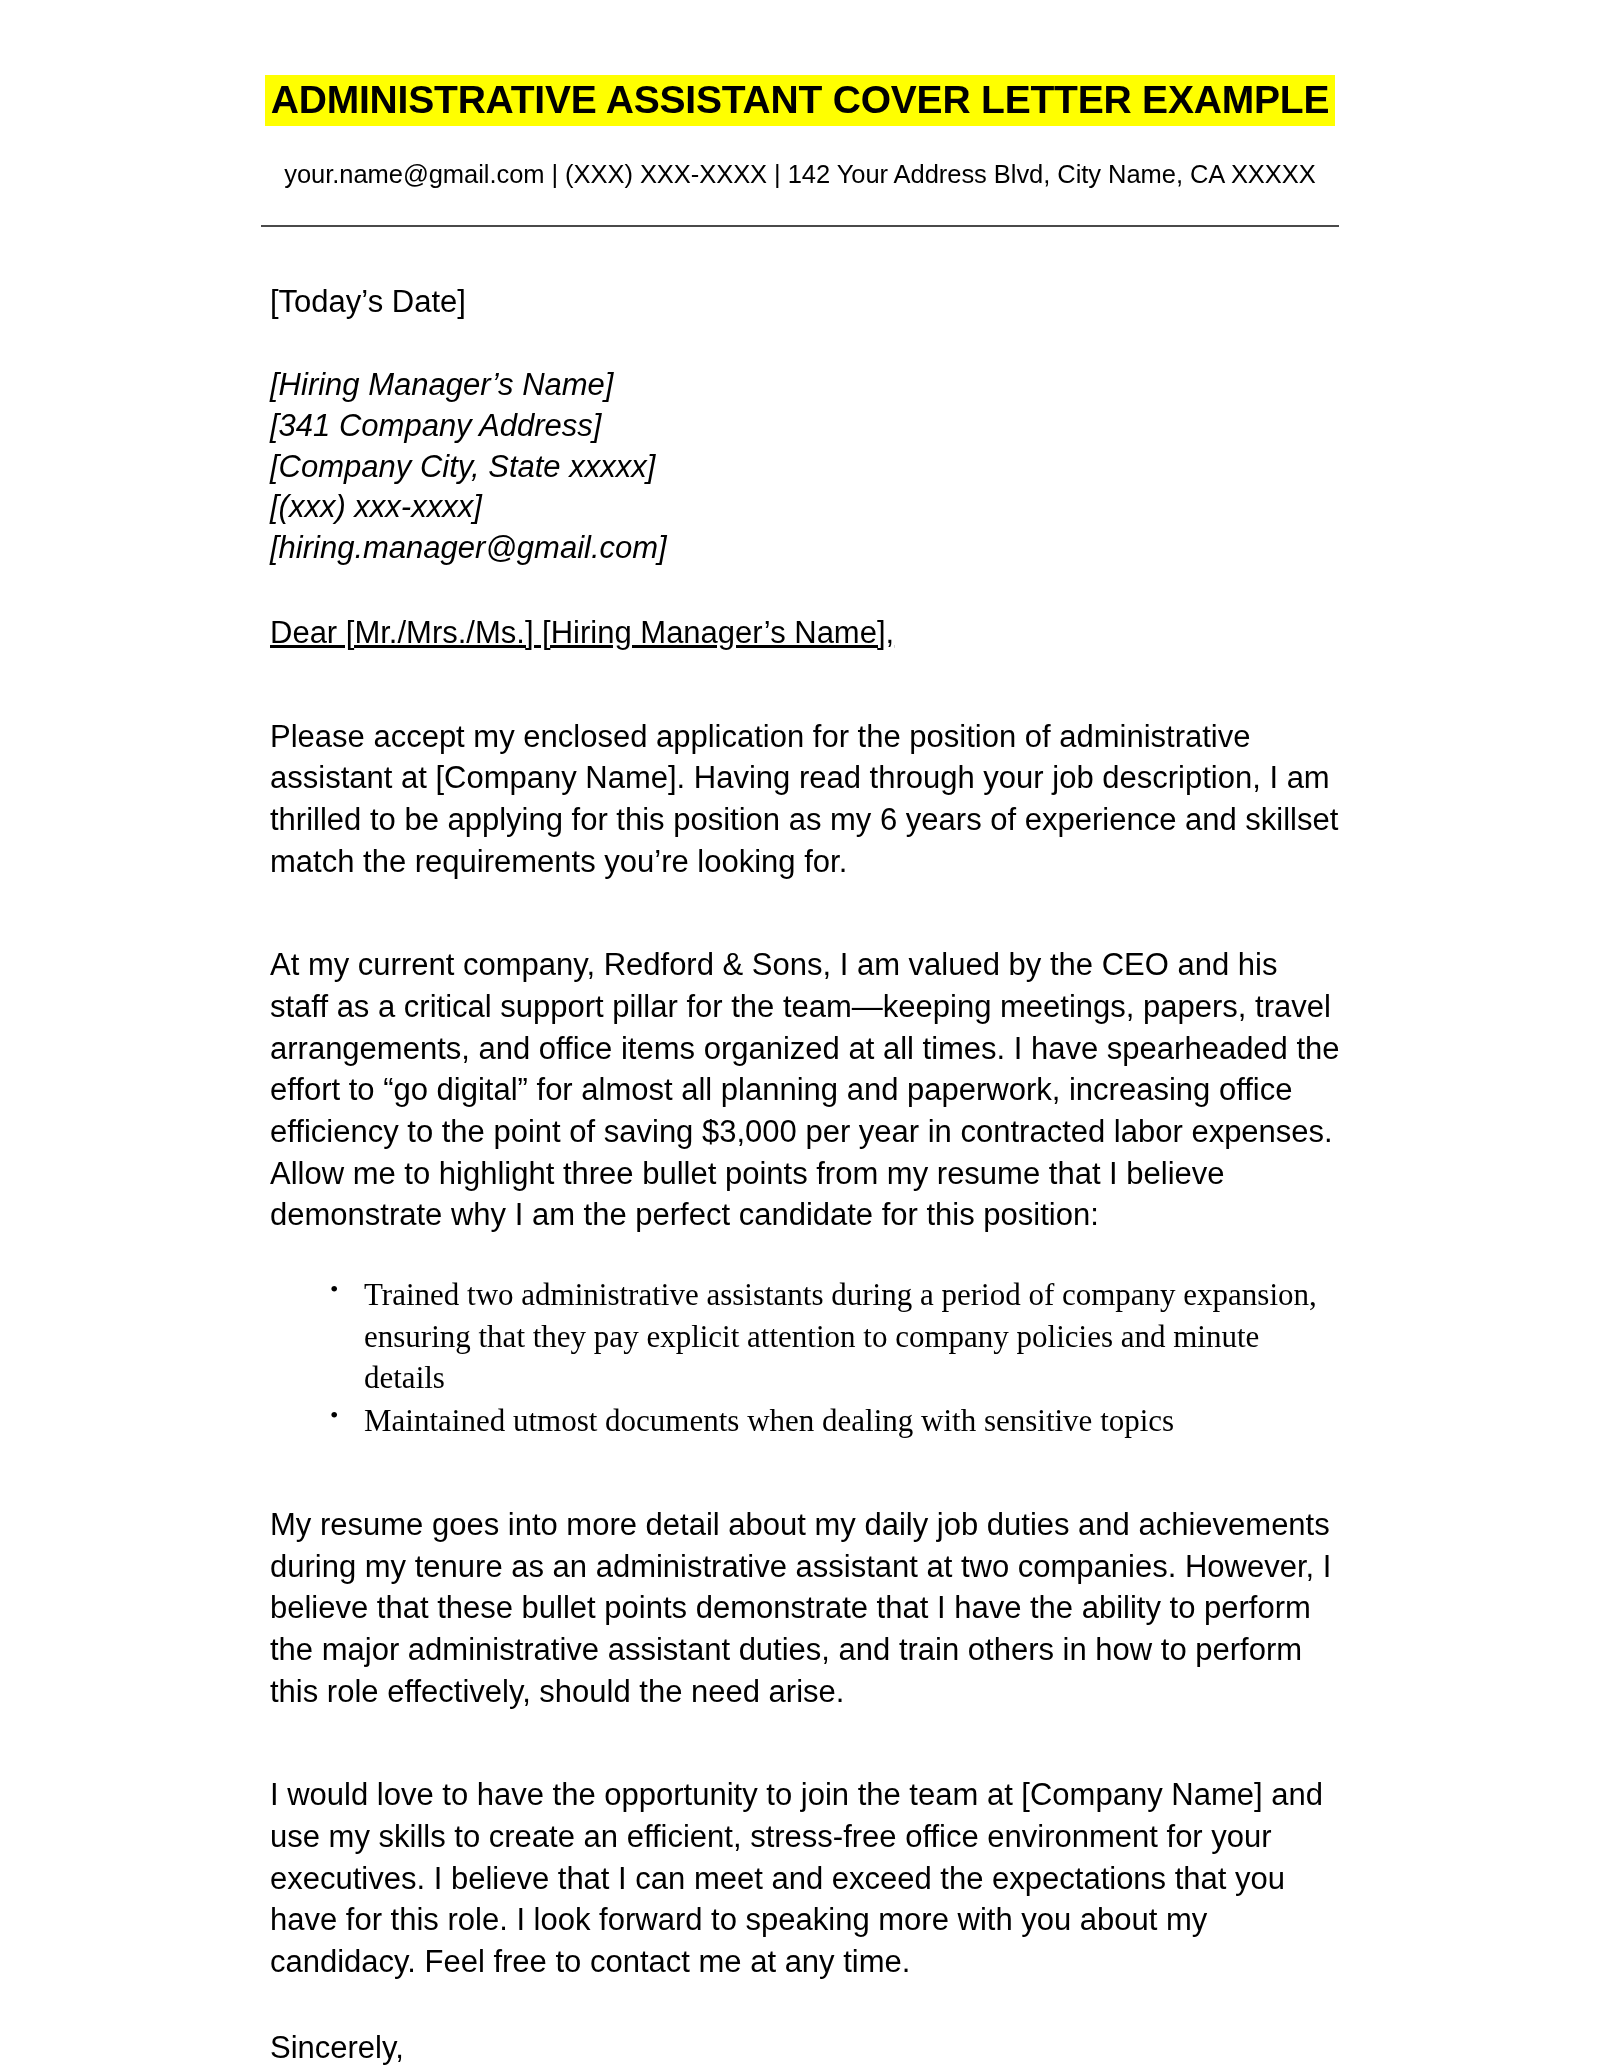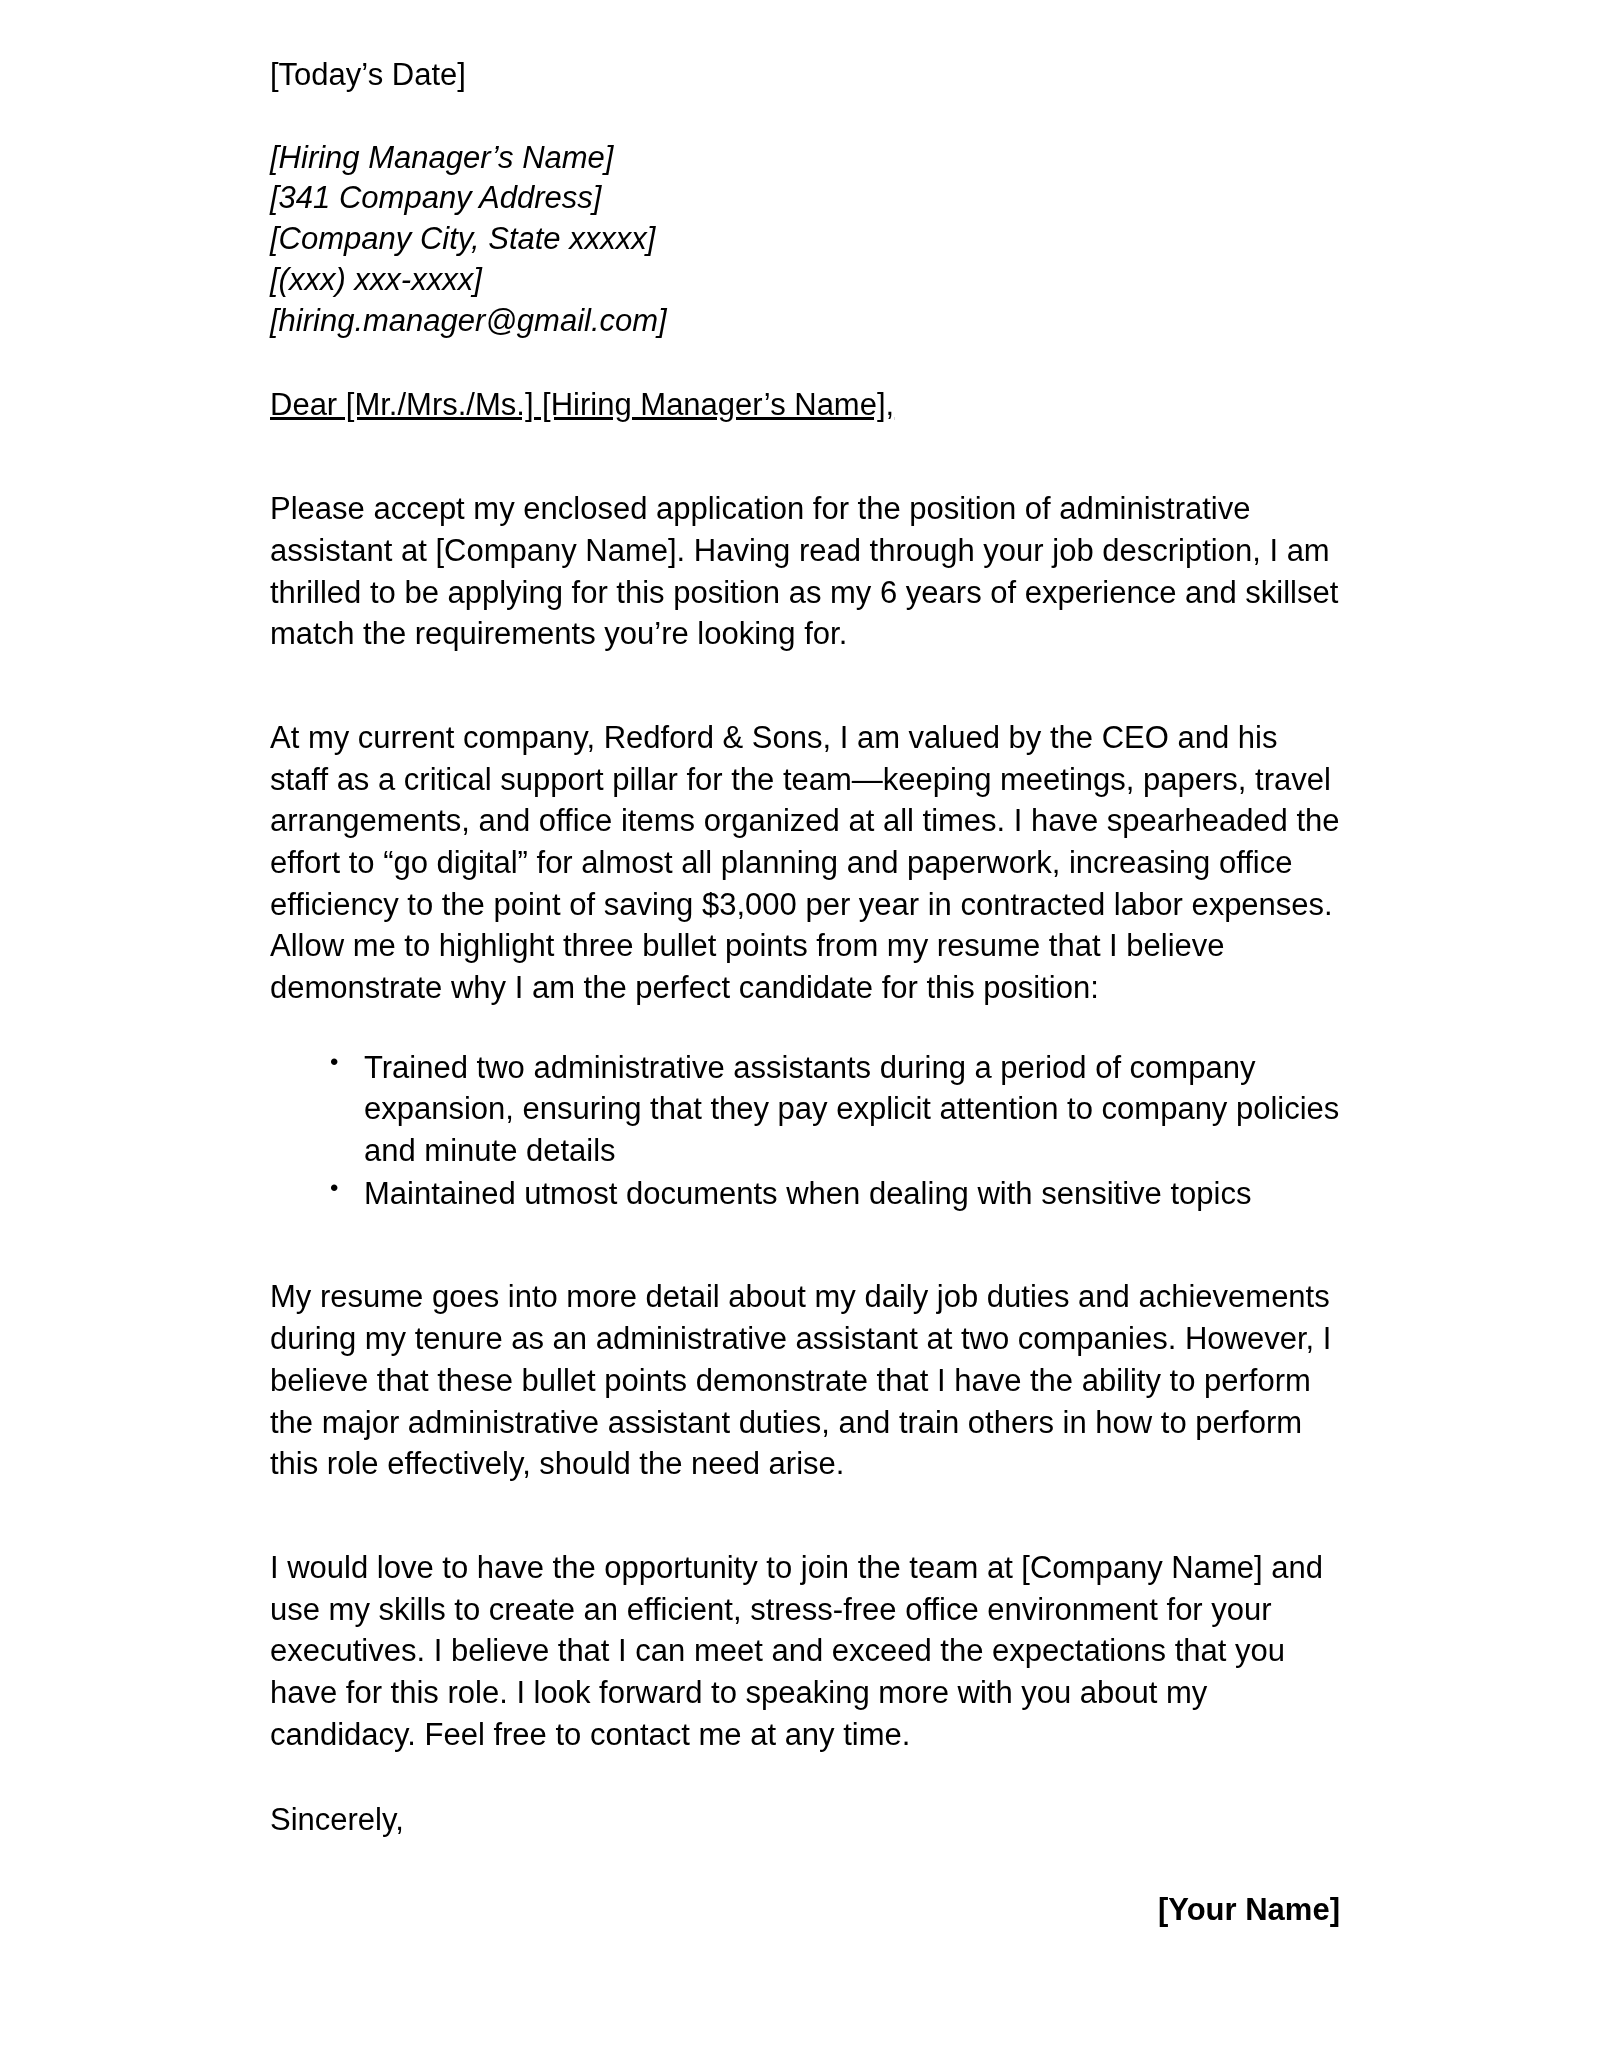--- a/index.html
+++ b/index.html
@@ -88,20 +88,21 @@
 
   .para {
     margin-top: 62px;
     text-align: left;
   }
 
   ul.bullets {
     margin: 38px 0 0 0;
     padding: 0 0 0 52px;
     list-style: none;
+    font-family: Liberation Serif, serif;
   }
   ul.bullets > li {
     position: relative;
     padding-left: 42px;
     margin-bottom: 1px;
     line-height: 1.345;
   }
   ul.bullets > li::before {
     content: "\2022";
     position: absolute;
@@ -117,20 +118,29 @@
     margin-top: 48px;
     font-weight: bold;
     text-align: right;
   }
 </style>
 </head>
 <body>
 
 <div class="page">
 
+  <div class="doc-header">
+    <div class="doc-title-wrap">
+      <span class="doc-title">ADMINISTRATIVE ASSISTANT COVER LETTER EXAMPLE</span>
+    </div>
+
+    <div class="contact-line">your.name@gmail.com | (XXX) XXX-XXXX | 142 Your Address Blvd, City Name, CA XXXXX</div>
+
+    <div class="rule"></div>
+  </div>
 
   <div class="letter-body">
 
     <div class="block-gap-date">[Today’s Date]</div>
 
     <div class="address-block">
       <span class="addr-line">[Hiring Manager’s Name]</span>
       <span class="addr-line">[341 Company Address]</span>
       <span class="addr-line">[Company City, State xxxxx]</span>
       <span class="addr-line">[(xxx) xxx-xxxx]</span>

